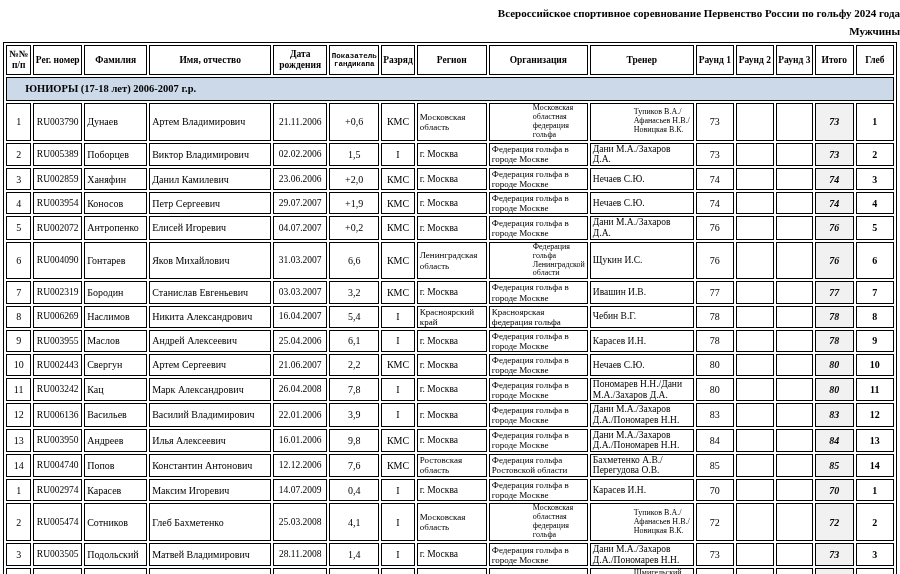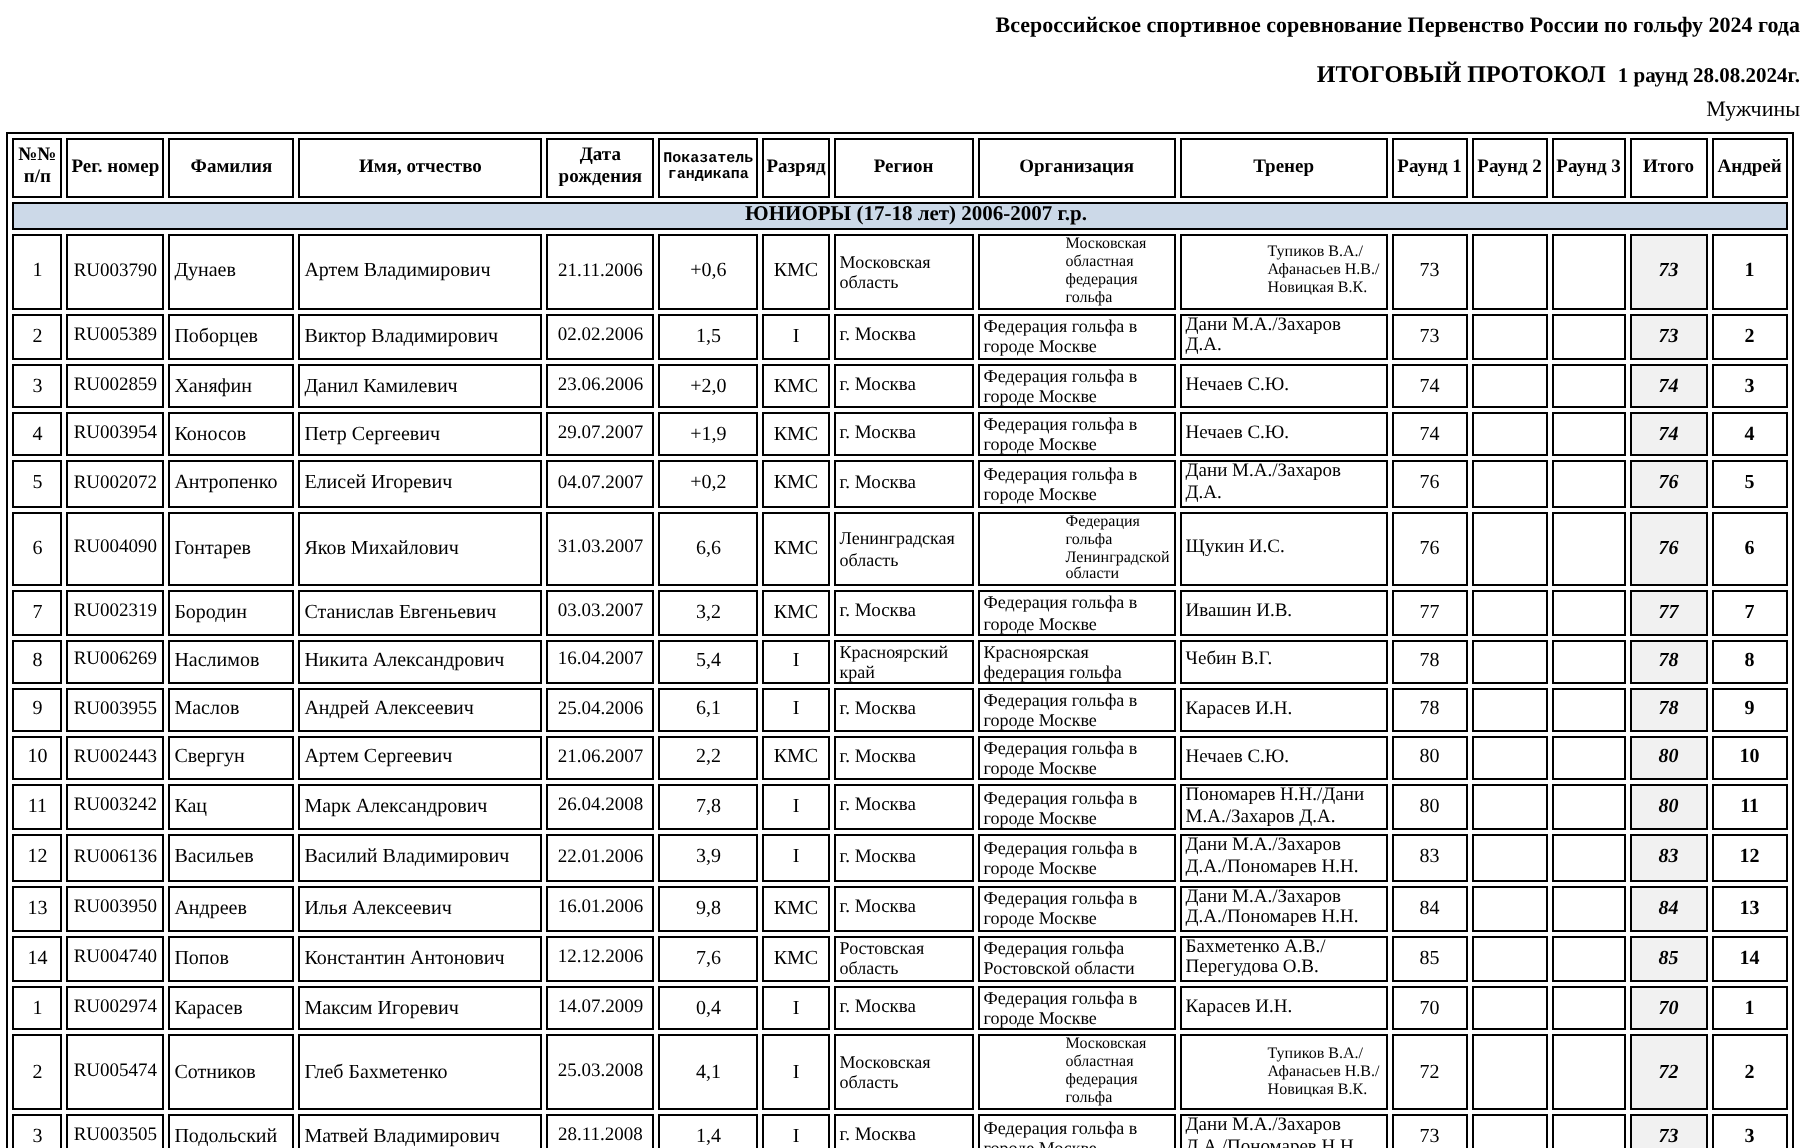--- a/index.html
+++ b/index.html
@@ -4,56 +4,55 @@
 <style>
   html,body { margin:0; padding:0; background:#fff; }
   body {
     width:900px; height:574px; overflow:hidden;
     font-family:"Liberation Serif", serif; color:#000;
   }
   .titles { text-align:right; padding:4px 0 2px; }
   .t-main { font-weight:bold; font-size:11px; line-height:19px; }
   .t-proto { font-weight:bold; font-size:12px; line-height:17px; margin-top:6px; white-space:pre-wrap; }
   .t-proto .sub { font-size:10.5px; }
-  .t-gender { font-weight:normal; font-size:11px; line-height:16px; }
+  .t-gender { font-weight:bold; font-size:11px; line-height:16px; }
 
   table.results {
     border-collapse:separate; border-spacing:2px; table-layout:fixed;
     margin:1px auto 0; border:1px solid var(--table-border,#000); background:#fff;
   }
   th, td {
     border:1px solid var(--table-border,#000); box-sizing:border-box;
     padding:0 2px; vertical-align:middle; overflow:hidden;
   }
   th {
     font-size:9.5px; font-weight:bold; text-align:center;
     height:30px; line-height:1.12; padding:1px;
   }
   th.hc { font-size:7.5px;font-family:Liberation Mono, monospace; }
   td { font-size:10px; height:21px; line-height:1.12; }
   td.band {
-    background:var(--section-band,#ccd9e8); font-weight:bold; text-align:center;
-    font-size:10.5px; height:14px; line-height:12px;padding-left:18px;
+    background:var(--section-band,#ccd9e8); font-weight:bold; 
+    font-size:10.5px; height:24px; line-height:12px;padding-left:18px;
   }
   .c { text-align:center; }
   .l { text-align:left; }
   td.reg, td.date { font-size:9.5px; white-space:nowrap; }
   td.rg, td.org, td.tr { font-size:9.5px; }
   td.org { font-size:9px; }
   td.sm { font-size:9px; }
   td.xs { font-size:8px;padding-left:43px; }
   td.total { background:var(--total-col-bg,#f1f1f1); font-weight:bold; font-style:italic; }
   td.place { font-weight:bold; }
 </style>
 </head>
 <body>
 
 <div class="titles">
   <div class="t-main">Всероссийское спортивное соревнование Первенство России по гольфу 2024 года</div>
-  <div class="t-proto"><span>ИТОГОВЫЙ ПРОТОКОЛ</span>  <span class="sub">1 раунд 28.08.2024г.</span></div>
   <div class="t-gender">Мужчины</div>
 </div>
 
 <table class="results">
   <colgroup>
     <col style="width:25px">
       <col style="width:49px">
       <col style="width:63px">
       <col style="width:122px">
     <col style="width:54px">
@@ -77,21 +76,21 @@
         <th>Дата рождения</th>
         <th class="hc">Показатель гандикапа</th>
         <th>Разряд</th>
         <th>Регион</th>
         <th>Организация</th>
         <th>Тренер</th>
         <th>Раунд 1</th>
         <th>Раунд 2</th>
         <th>Раунд 3</th>
         <th>Итого</th>
-        <th>Андрей</th>
+        <th>Глеб</th>
       </tr>
     </thead>
   <tbody>
       <tr>
         <td colspan="15" class="band">ЮНИОРЫ (17-18 лет) 2006-2007 г.р.</td>
       </tr>
       <tr>
         <td class="c">1</td>
         <td class="c reg">RU003790</td>
         <td class="l">Дунаев</td>

